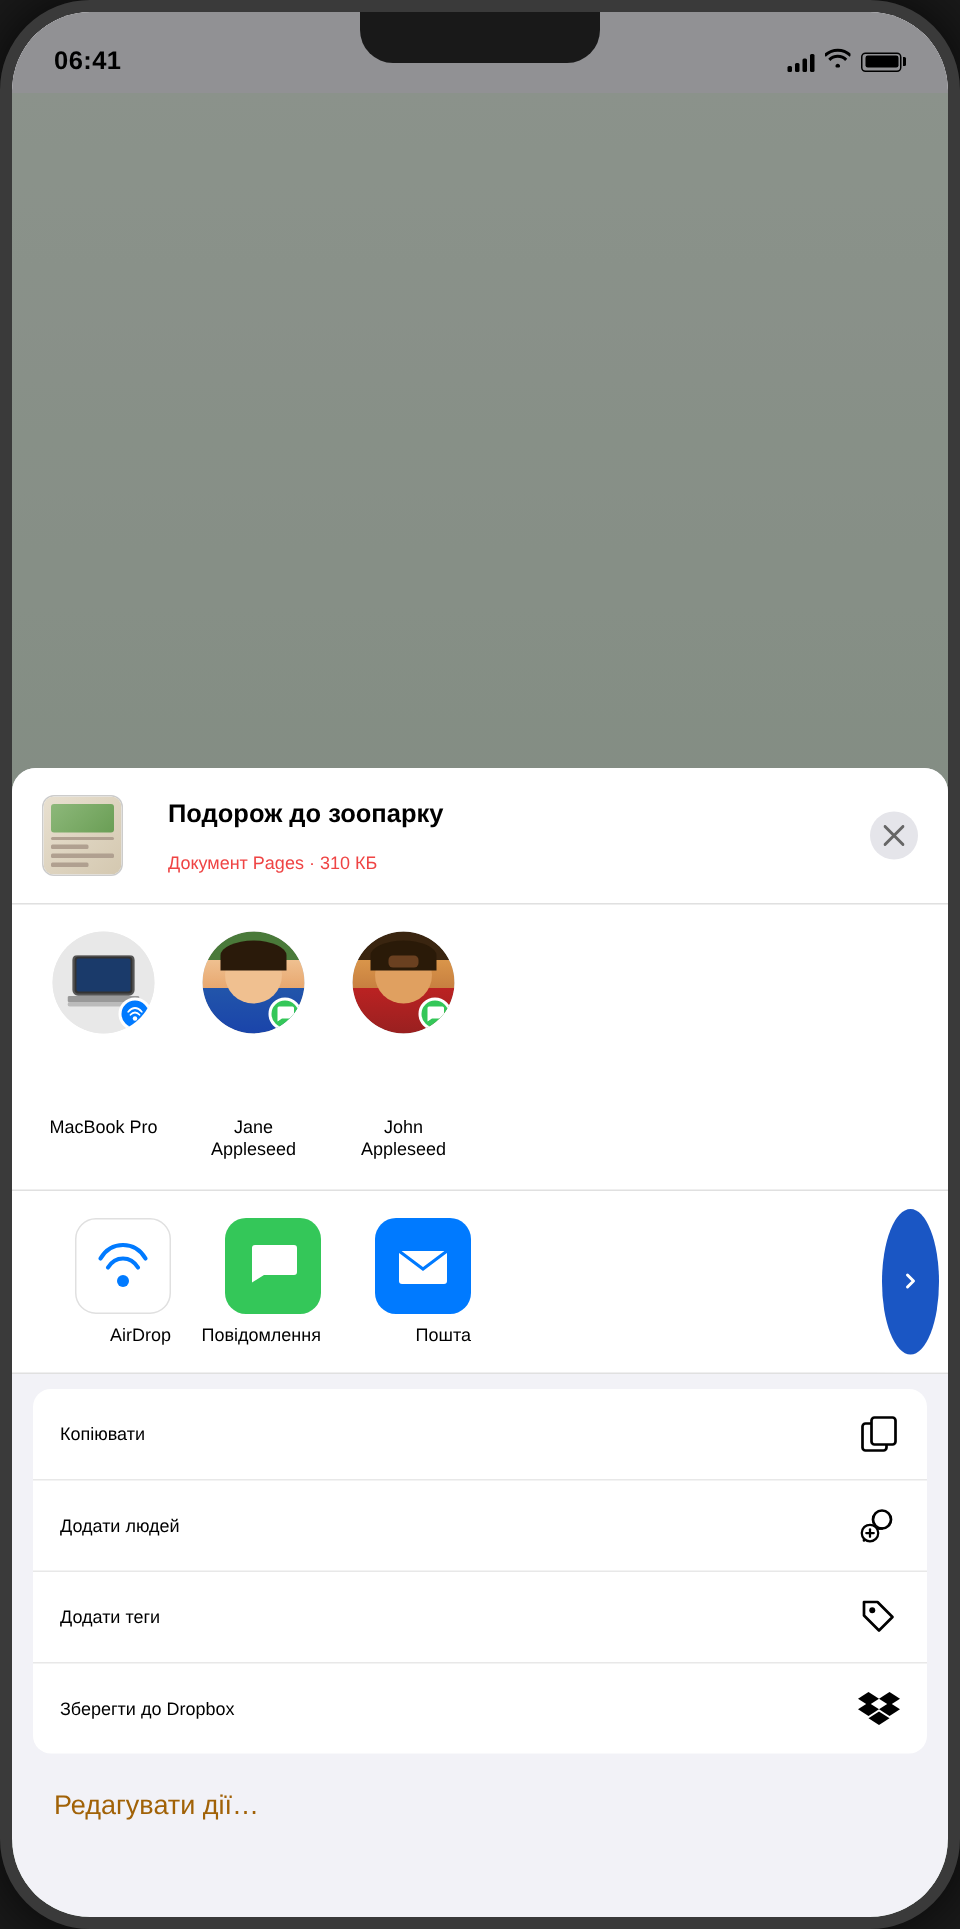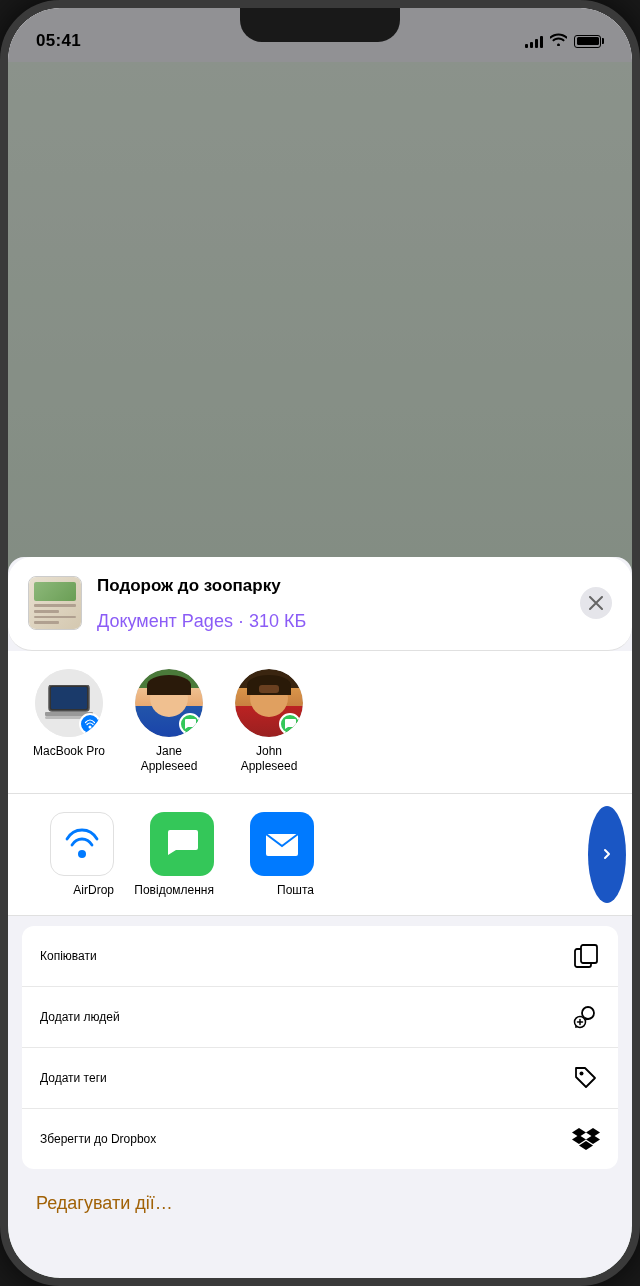--- a/index.html
+++ b/index.html
@@ -146,24 +146,23 @@
       overflow: hidden;
       padding-bottom: 50px;
     }
 
     
     .file-header {
       background: #fff;
       padding: 18px 20px;
       display: flex;
       align-items: center;
-      gap: 15px;
+      gap: 30px;
       border-bottom: 1px solid #e0e0e0;
       position: relative;
-      border-radius: 24px;
     }
 
     .file-thumbnail {
       width: 54px;
       height: 54px;
       background: #f0ebe0;
       border-radius: 8px;
       border: 1px solid #ccc;
       display: flex;
       align-items: center;
@@ -197,22 +196,22 @@
     }
 
     .file-info { flex: 1; }
     .file-title {
       font-size: 17px;
       font-weight: 600;
       color: #000;
       line-height: 1.3;
     }
     .file-meta {
-      font-size: 18px;
-      color: #8b5cf6;
+      font-size: 12px;
+      color: #ef4444;
       margin-top: 14px;
     }
 
     .close-btn {
       width: 32px;
       height: 32px;
       background: #e5e5ea;
       border-radius: 50%;
       display: flex;
       align-items: center;
@@ -284,20 +283,21 @@
       align-items: center;
       justify-content: center;
     }
     .message-badge svg { width: 12px; height: 12px; }
 
     .contact-name {
       font-size: 12px;
       color: #000;
       text-align: center;
       line-height: 1.3;
+      margin-top: 48px;
     }
 
     
     .app-row {
       background: #fff;
       padding: 18px 16px;
       display: flex;
       gap: 10px;
       border-bottom: 1px solid #e0e0e0;
       overflow: hidden;
@@ -404,21 +404,21 @@
     
   </style>
 </head>
 <body>
 
 <div class="phone-frame">
   <div class="notch"></div>
   <div class="screen">
 
     <div class="status-bar">
-      <span class="status-time">05:41</span>
+      <span class="status-time">06:41</span>
       <div class="status-icons">
         <div class="signal-bars">
           <span></span>
             <span></span>
             <span></span>
             <span></span>
         </div>
         <div class="wifi-icon">
           <svg viewBox="0 0 17 13" fill="none" xmlns="http://www.w3.org/2000/svg">
             <path d="M8.5 10.5C9.33 10.5 10 11.17 10 12C10 12.83 9.33 13.5 8.5 13.5C7.67 13.5 7 12.83 7 12C7 11.17 7.67 10.5 8.5 10.5Z" fill="#000"></path>

